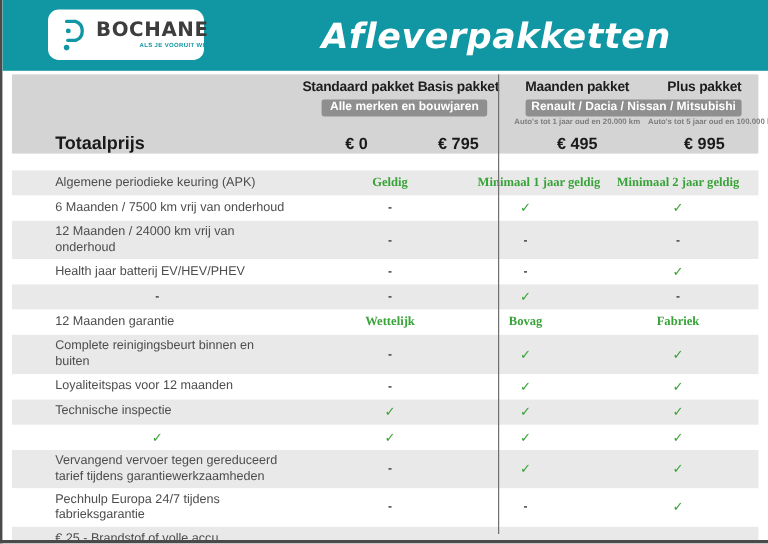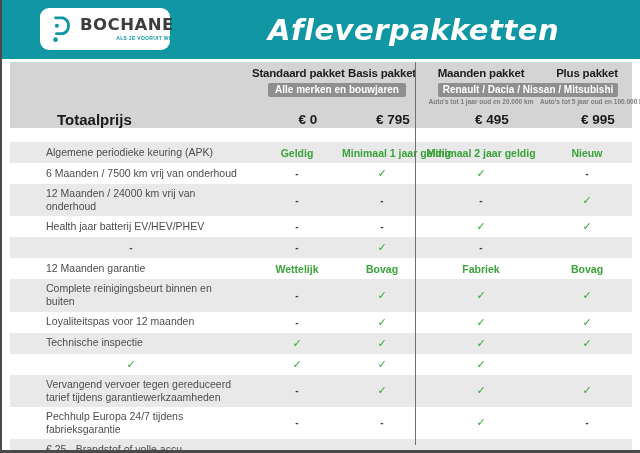--- a/index.html
+++ b/index.html
@@ -105,52 +105,53 @@
   .subnote-row { height: 11px; margin-top: 1px; }
   .subnote {
     text-align: center;
     font-size: 6.5px;
     font-weight: 700;
     color: #7c7c7c;
     white-space: nowrap;
   }
   .subnote-select { grid-column: 4; }
   .subnote-plus   { grid-column: 5; }
-  .price-row { align-items: center; height: 20px; padding-left: 11px; }
+  .price-row { align-items: center; height: 20px; }
   .total-label {
     font-weight: 700;
     font-size: 15px;
     color: #1a1a1a;
     padding-left: 36px;
   }
   .price {
     text-align: center;
     font-weight: 700;
     font-size: 13.5px;
     color: #1a1a1a;
   }
   
   .frows { margin: 14px 8px 0 8px; }
-  .frow { align-items: center; min-height: 21px; }
+  .frow { align-items: center; min-height: 21px; gap: 28px; }
   .frow.gray  { background: var(--row-gray, #e9e9e9); }
   .frow.white { background: #ffffff; }
   .flabel {
     font-size: 10.5px;
     color: #4d4d4d;
     padding: 3px 12px 3px 36px;
     line-height: 1.25;
   }
   .fval { text-align: center; }
   .fval.check { color: var(--green, #39a339); font-size: 11px; }
   .fval.dash  { color: #3f3f3f; font-size: 10px; font-weight: 700; }
   .fval.text-val {
     color: var(--green, #39a339);
     font-weight: 700;
     font-size: 10.5px;
     white-space: nowrap;
+    font-family: Liberation Serif, serif;
   }
   
   .v-divider {
     position: absolute;
     left: 413px;
     top: 62px;
     bottom: 5px;
     width: 1px;
     background: #6f6f6f;
   }

